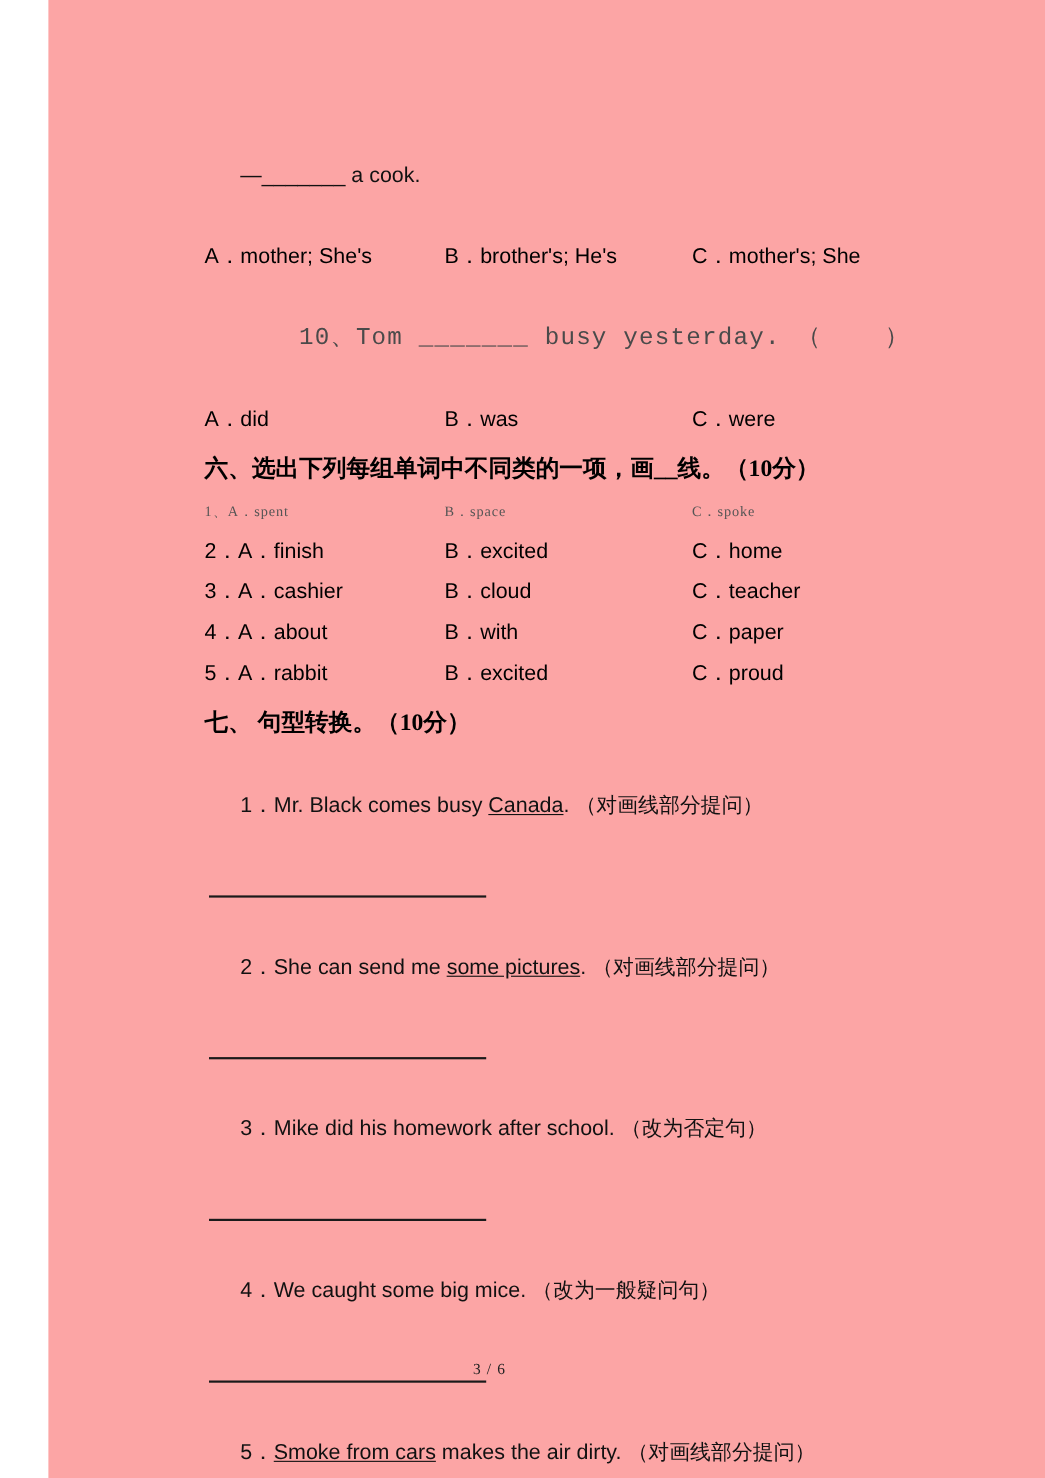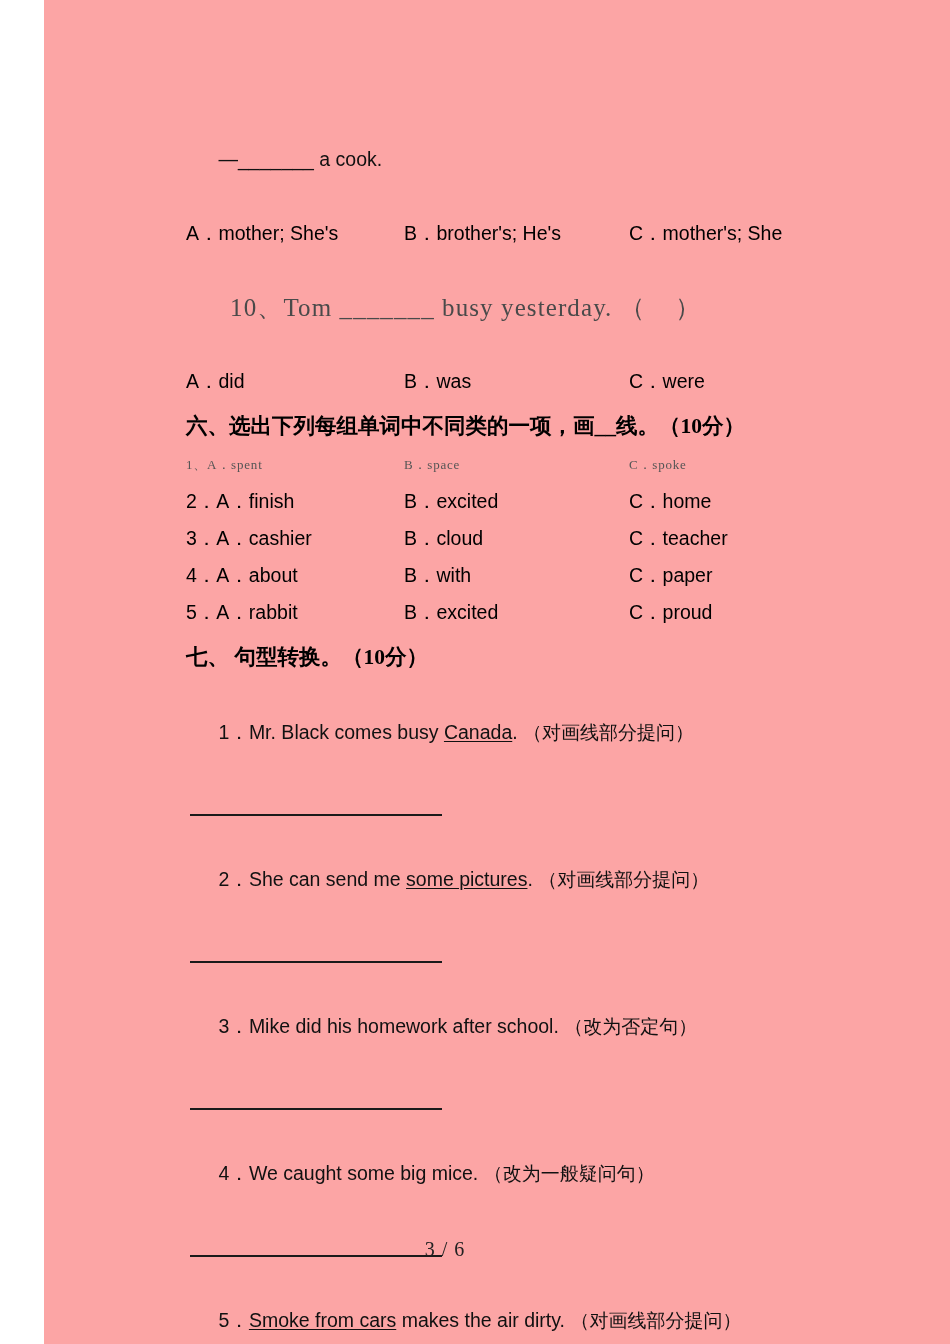--- a/index.html
+++ b/index.html
@@ -37,24 +37,24 @@
   .line {
     font-size: 19.5px;
     line-height: 37px;
     white-space: pre;
     color: #111111;
   }
   .line-sans {
     font-family: "Liberation Sans", sans-serif;
   }
   .line-serif {
-    font-family: Liberation Serif, serif;
+    font-family: Liberation Mono, monospace;
     color: #4a4a4a;
     letter-spacing: 1.1px;
-    font-size: 25px;
+    font-size: 22px;
   }
 
   
   .heading {
     font-family: "Liberation Serif", serif;
     font-weight: bold;
     font-size: 21.5px;
     line-height: 40px;
     white-space: pre;
     color: #000000;
@@ -112,21 +112,21 @@
   }
 
   
   .footer {
     position: absolute;
     left: 0;
     top: 1238px;
     width: 802px;
     text-align: center;
     font-family: "Liberation Serif", serif;
-    font-size: 20px;
+    font-size: 14px;
     color: #222222;
     letter-spacing: 1px;
   }
 </style>
 </head>
 <body>
 
 <div class="page">
   <div class="content">
 

